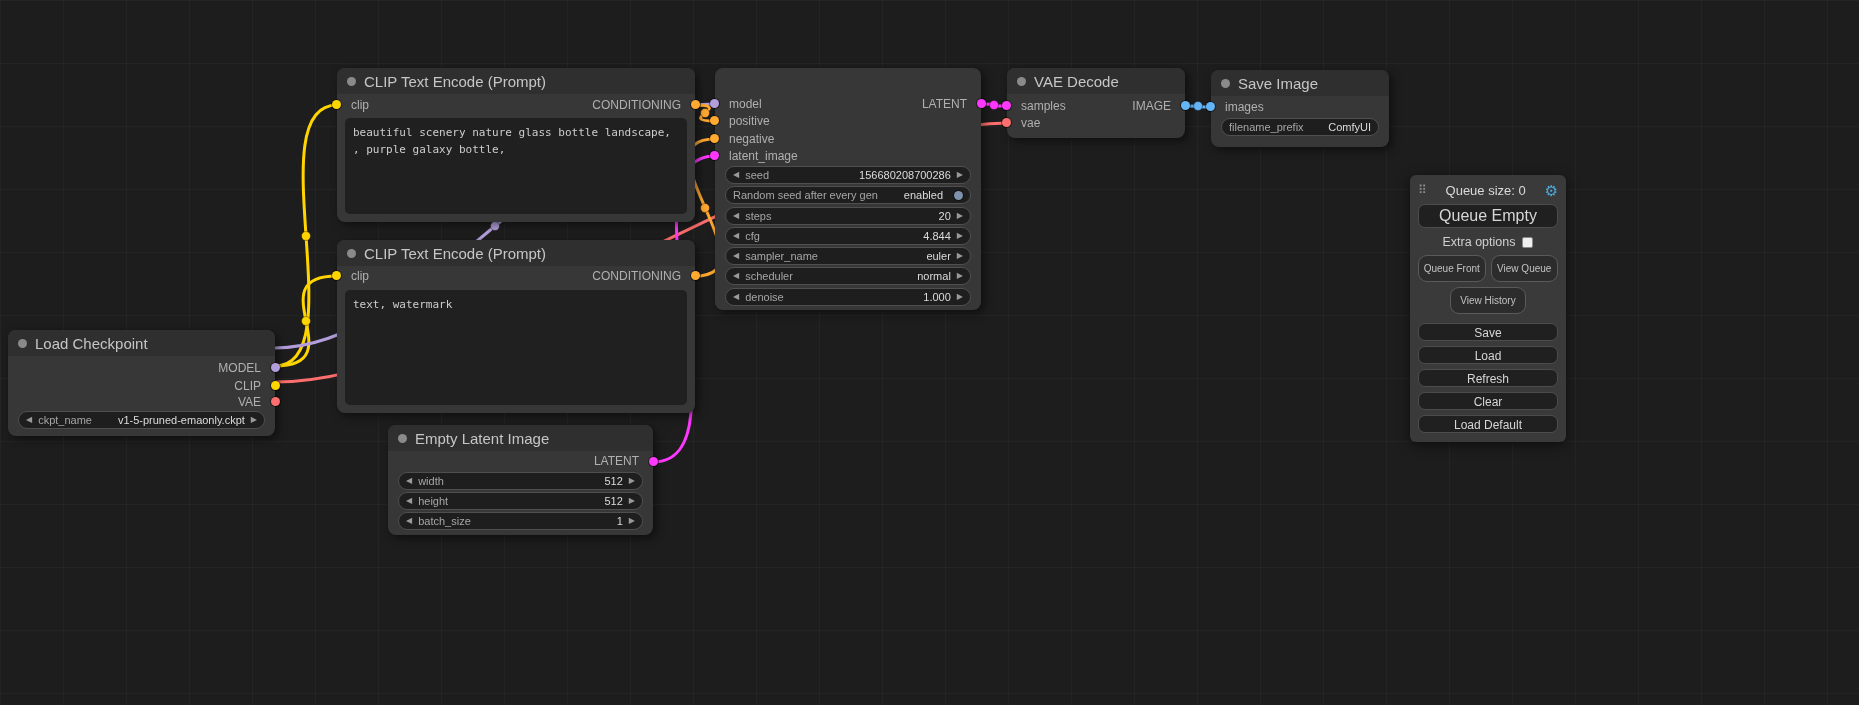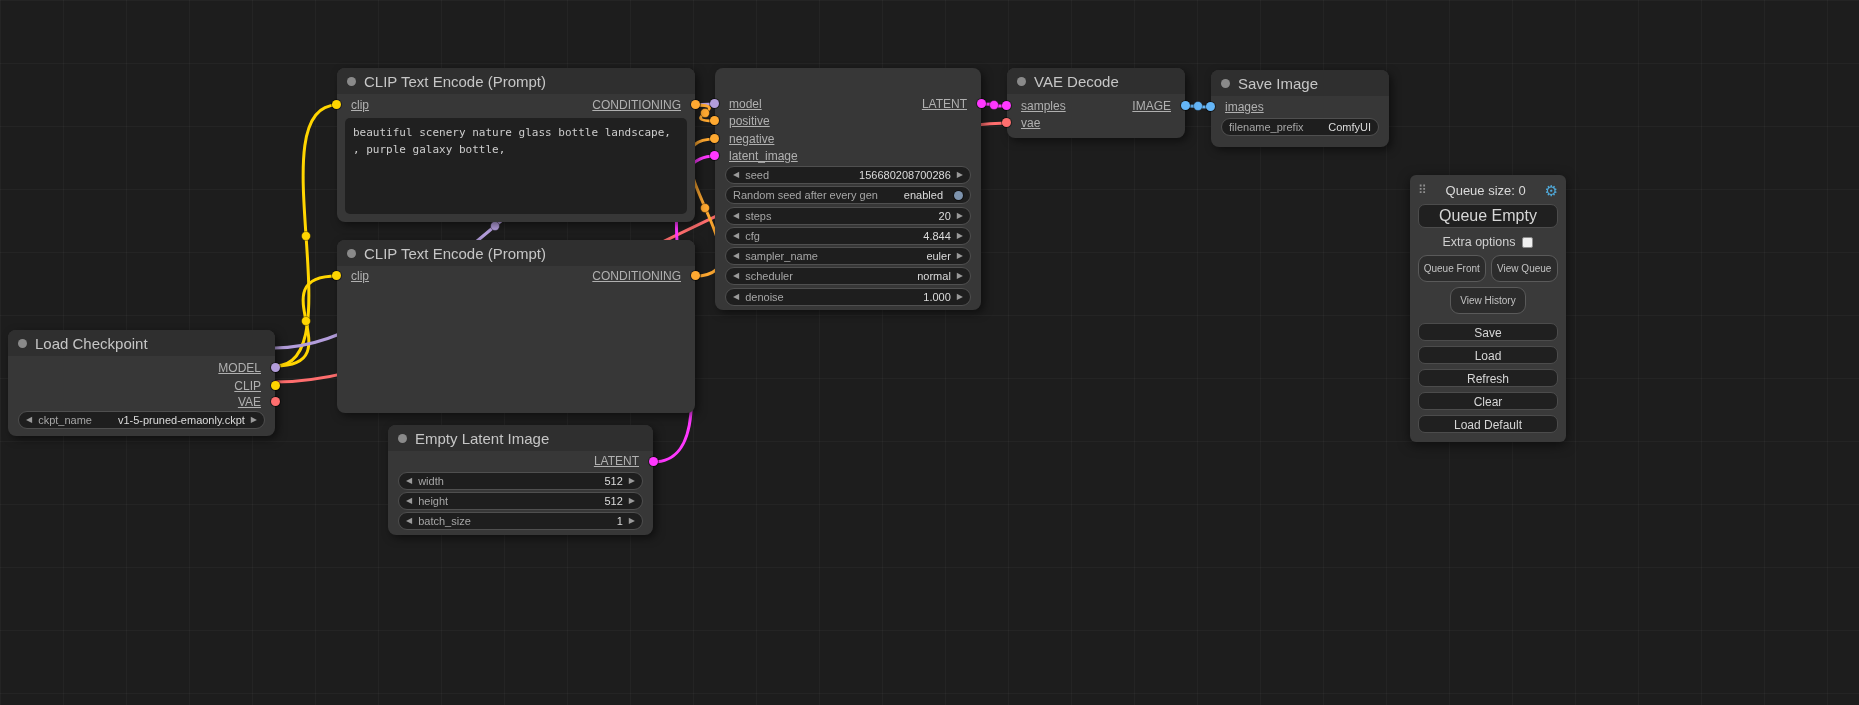--- a/index.html
+++ b/index.html
@@ -18,21 +18,21 @@
   .wires path { fill:none; stroke-width:3; stroke-linecap:round; }
   .wires circle { stroke:rgba(0,0,0,0.35); stroke-width:1; }
 
   .node { position:absolute; z-index:2; background:#373737; border-radius:8px;
           box-shadow:3px 3px 9px rgba(0,0,0,0.5); }
   .node-title { position:absolute; top:0; left:0; right:0; height:26px; display:flex;
           align-items:center; gap:8px; padding:0 10px; background:#2f2f2f;
           border-radius:8px 8px 0 0; }
   .tdot { width:9px; height:9px; border-radius:50%; background:#8a8a8a; flex:none; }
   .ttext { font-size:15px; color:#c6c6c6; white-space:nowrap; }
-  .slot-label { position:absolute; font-size:12px; color:#b0b0b0; white-space:nowrap;text-decoration:underline; }
+  .slot-label { position:absolute; font-size:12px; color:#b0b0b0; white-space:nowrap; }
   .sl-in  { left:14px; }
   .sl-out { right:14px; }
   .dot { position:absolute; width:9px; height:9px; border-radius:50%;
          box-shadow:0 0 0 1px rgba(0,0,0,0.45); z-index:3; }
   .dot.in  { left:-5px; }
   .dot.out { right:-5px; }
 
   .widget { position:absolute; left:10px; right:10px; height:16px; border-radius:9px;
             background:#1e1e1e; border:1px solid #4f4f4f; display:flex; align-items:center;
             gap:6px; padding:8px 7px; font-size:11px; color:#a6a6a6; }
@@ -124,20 +124,21 @@
 
 <div class="node" style="left:337px;top:240px;width:358px;height:173px;">
   <div class="node-title">
     <span class="tdot"></span>
     <span class="ttext">CLIP Text Encode (Prompt)</span>
   </div>
   <span class="slot-label sl-in" style="top:29px">clip</span>
   <span class="dot in" style="top: 31px; background: rgb(255, 213, 0);"></span>
   <span class="slot-label sl-out" style="top:29px">CONDITIONING</span>
   <span class="dot out" style="top: 31px; background: rgb(255, 169, 49);"></span>
+  <textarea class="ta" style="top: 50px; height: 115px;" spellcheck="false">text, watermark</textarea>
 </div>
 
 <div class="node" style="left:388px;top:425px;width:265px;height:110px;">
   <div class="node-title">
     <span class="tdot"></span>
     <span class="ttext">Empty Latent Image</span>
   </div>
   <span class="slot-label sl-out" style="top:29px">LATENT</span>
   <span class="dot out" style="top: 32px; background: rgb(255, 56, 255);"></span>
   <div class="widget" style="top:47px">

